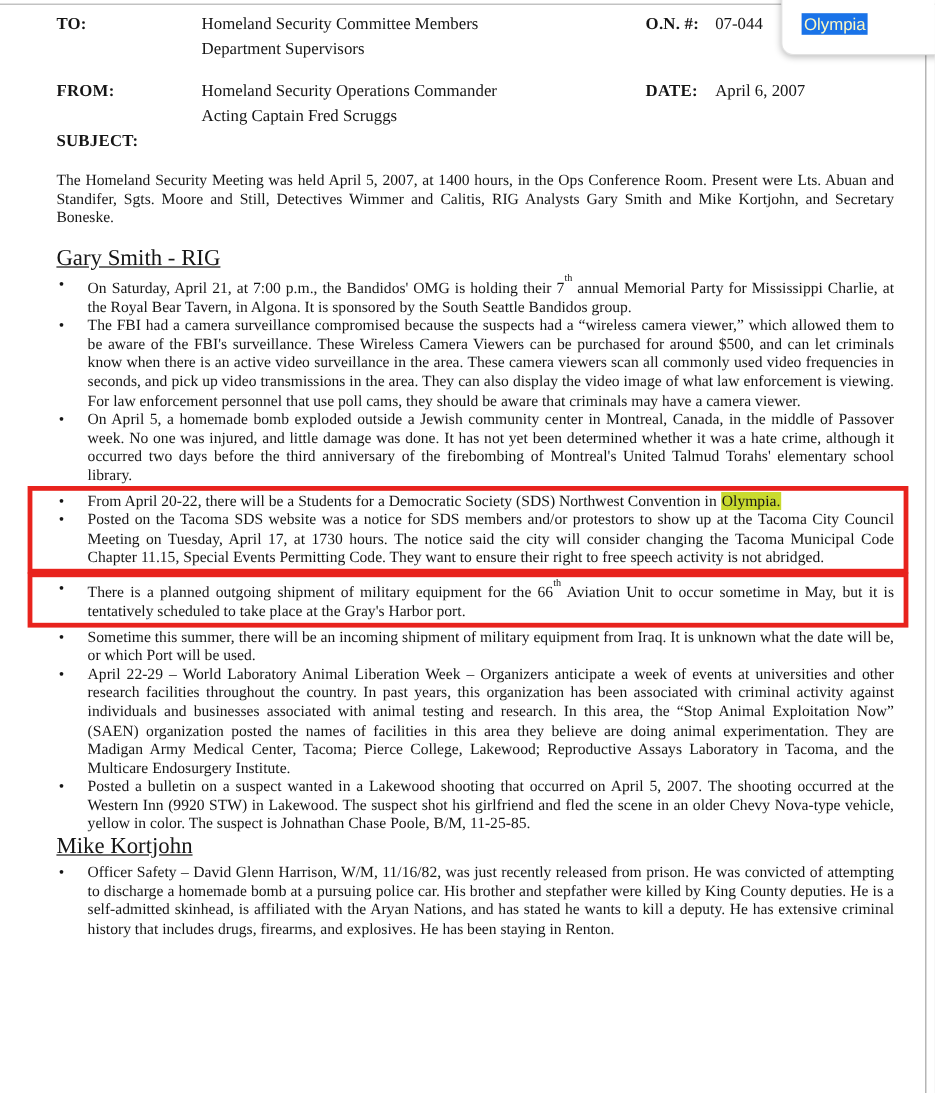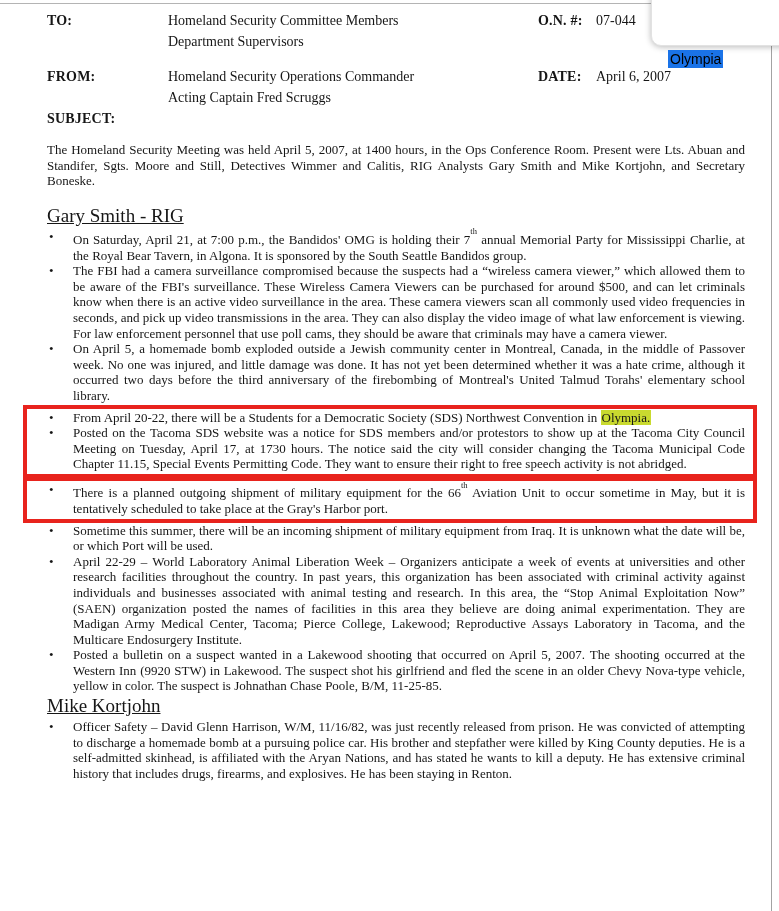--- a/index.html
+++ b/index.html
@@ -19,21 +19,21 @@
     position:absolute;top:-12px;left:651px;width:150px;height:56px;
     background:#fff;border:1px solid #e2e2e2;border-radius:10px;
     box-shadow:0 1px 6px rgba(0,0,0,.28);
     z-index:5;
     font-family:"Liberation Sans",sans-serif;
   }
   .find-popup .sel{
     position:absolute;left:16px;top:22px;
     font-size:14px;line-height:18px;
     background:var(--selection-blue,#1a73e8);
-    color:#000000;padding:0 2px;margin-top:39px;
+    color:#fef9c3;padding:0 2px;
   }
 
   .memo{position:absolute;top:10px;left:47px;width:698px;}
 
   
   .hdr-row{display:grid;grid-template-columns:121px 1fr 58px 149px;font-size:14px;line-height:21px;}
   .hdr-row .lbl{font-weight:bold;letter-spacing:.2px;}
   .hdr-row.r2{margin-top:14px;}
   .hdr-row.r3{margin-top:0;}
   .hdr-row .subject-val{grid-column:2 / span 3;font-weight:bold;}

